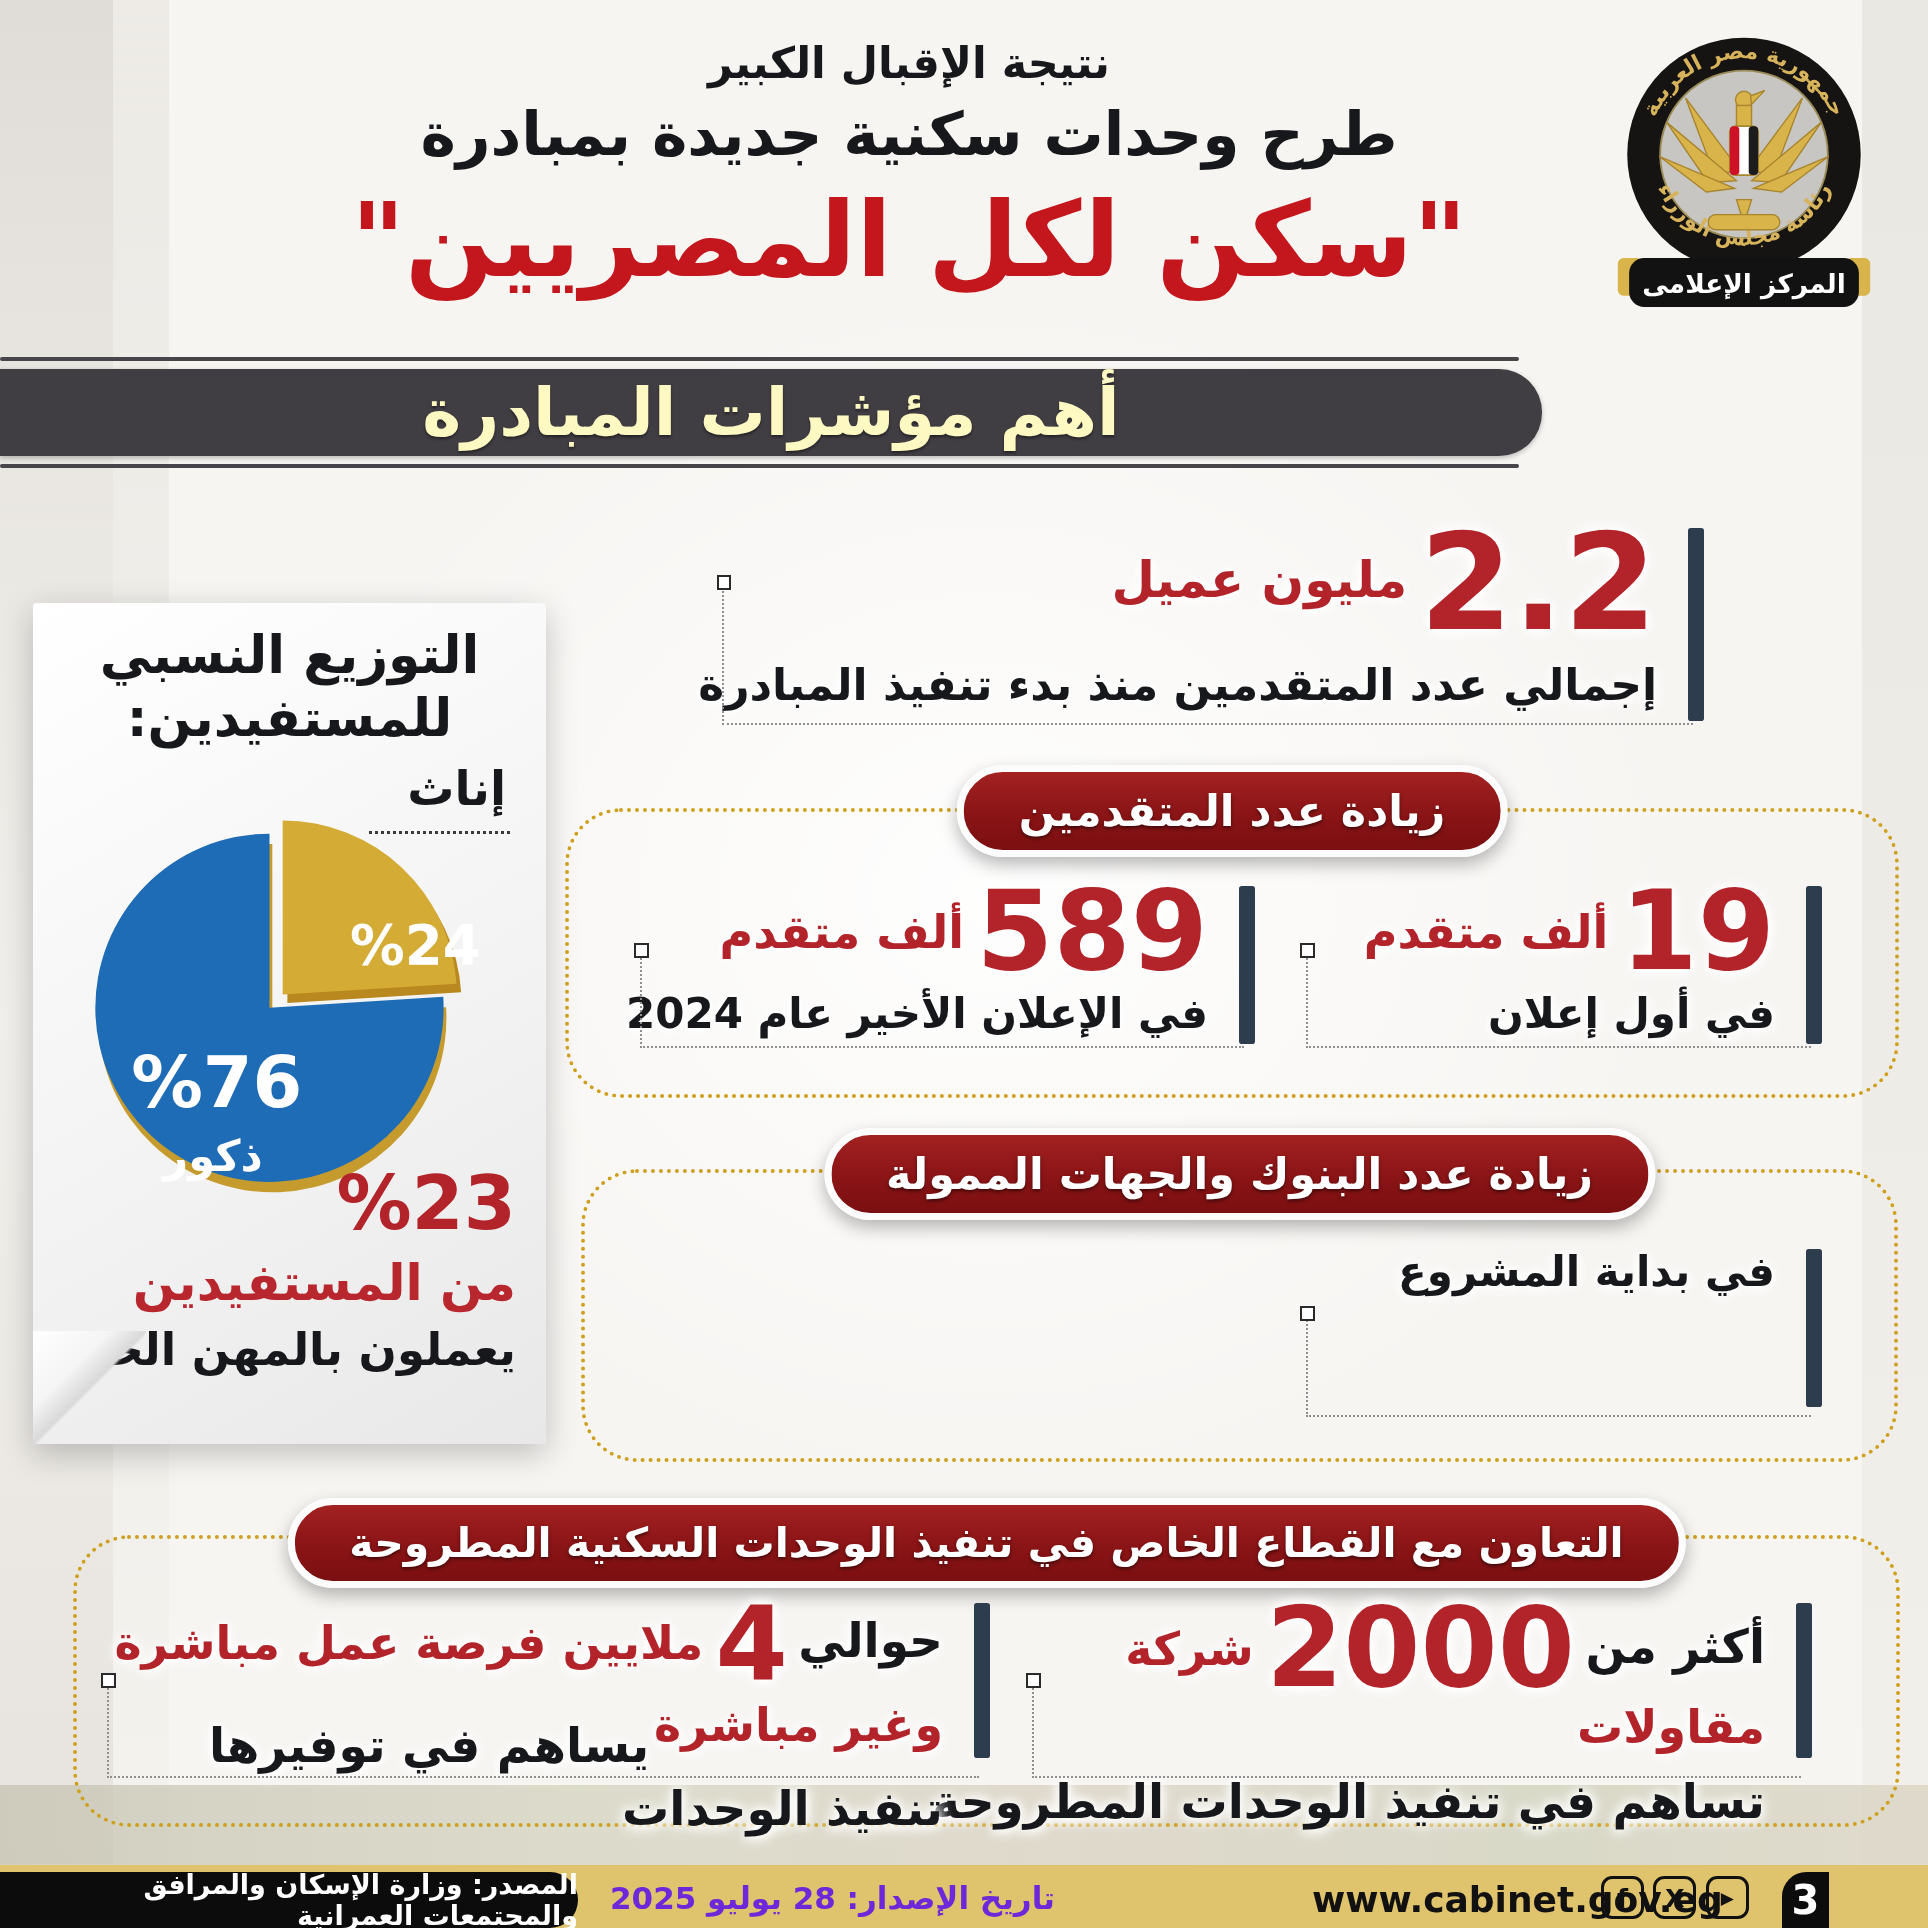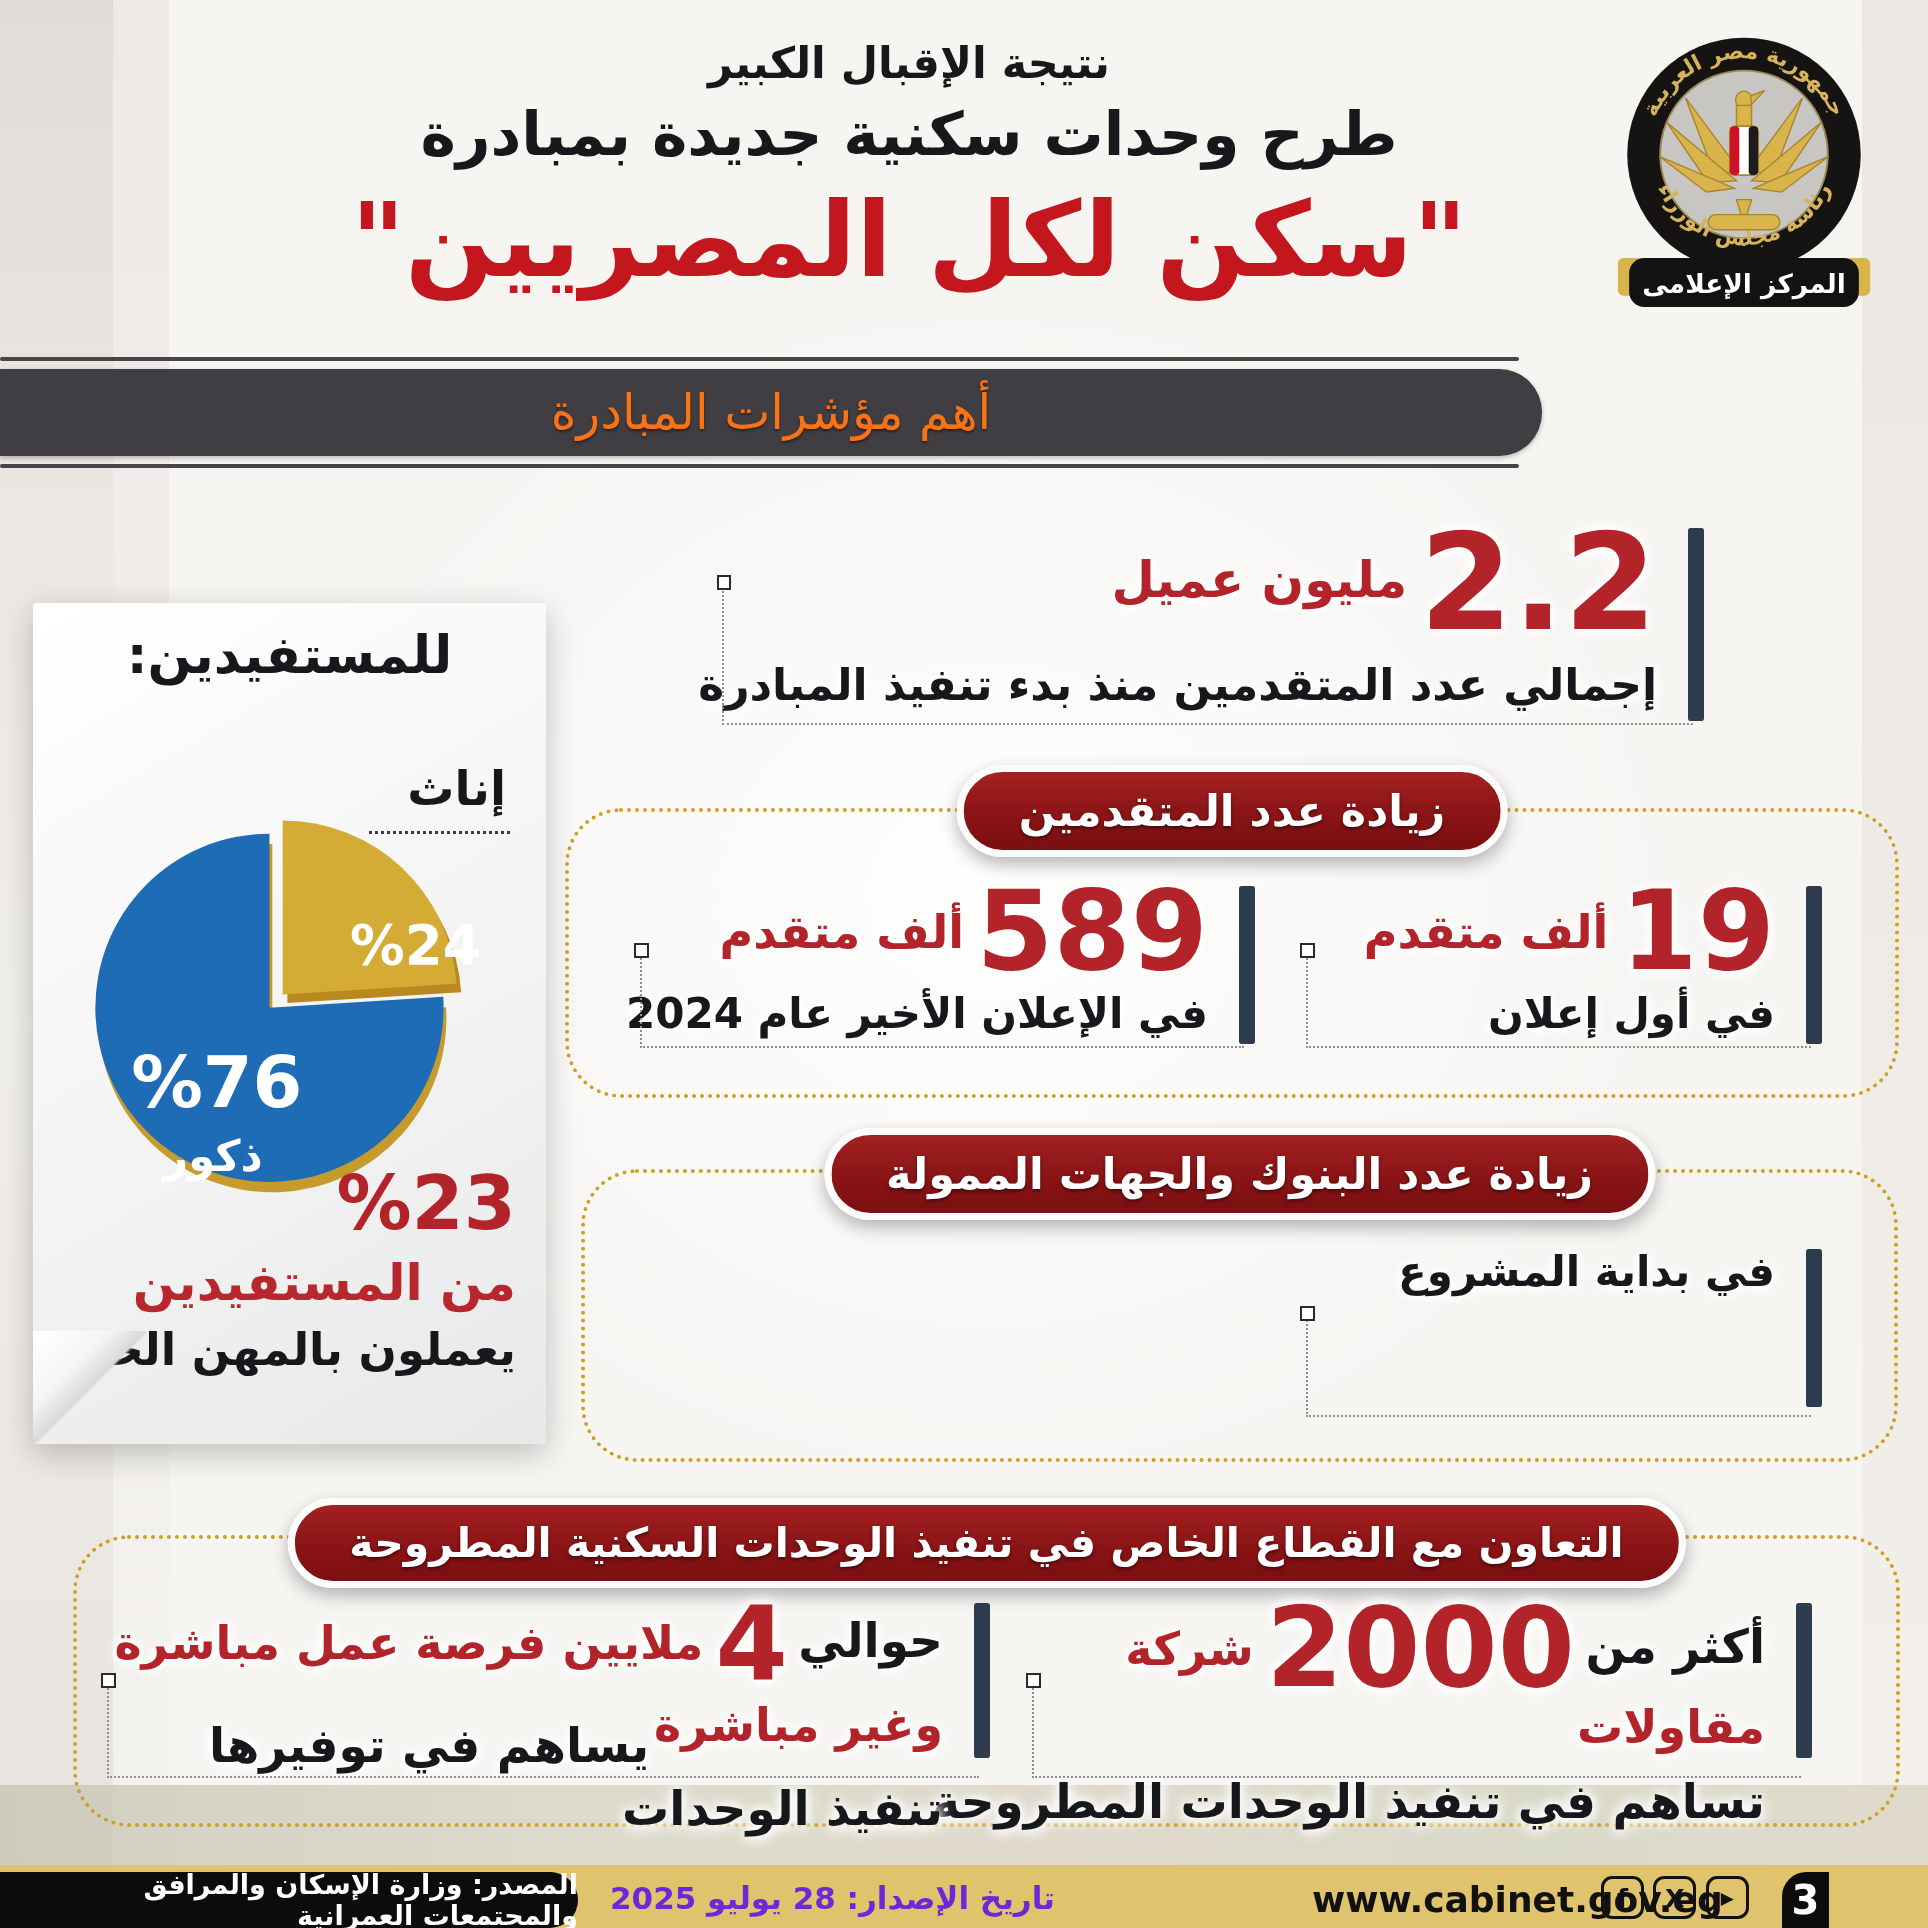--- a/index.html
+++ b/index.html
@@ -27,21 +27,21 @@
   
   .logo{position:absolute;left:1599px;top:28px;width:290px;height:298px;}
 
   
   .banner{position:absolute;left:0;top:369px;width:1542px;height:87px;background:#403e43;
     border-radius:0 43px 43px 0;display:flex;align-items:center;justify-content:center;
     box-shadow:0 1.9px 5.6px rgba(0,0,0,.25);}
   .banner::before,.banner::after{content:"";position:absolute;left:0;right:22.6px;height:3.8px;
     background:#47454a;border-radius:1.9px;}
   .banner::before{top:-12.2px}.banner::after{bottom:-12.2px}
-  .banner span{color:#f97316;font-size:49px;font-weight:normal;direction:rtl;
+  .banner span{color:#fef9c3;font-size:66px;font-weight:bold;direction:rtl;
     text-shadow:0 1.9px 2.8px rgba(0,0,0,.45);}
 
   
   .stat{position:absolute;direction:rtl;text-align:right;}
   .stat .vbar{position:absolute;right:0;top:7.5px;width:16px;background:#2d3d4d;border-radius:2.8px;}
   .stat-text{padding-right:47px;text-shadow:0 0 9.4px #fff,0 0 17px #fff,0 1.9px 13px #fff;}
   .stat .big{font-size:111px;font-weight:bold;color:#b2232a;line-height:.95;}
   .stat .unit{font-size:46px;font-weight:bold;color:#b2232a;vertical-align:21px;margin-right:7.5px;}
   .stat .prefix{font-size:47px;font-weight:bold;color:#17181c;vertical-align:22.6px;margin-left:5.6px;}
   .stat .line2{font-size:42px;font-weight:bold;color:#17181c;margin-top:5.6px;white-space:nowrap;}
@@ -160,20 +160,21 @@
       <div>
         <span class="big">2.2</span>
         <span class="unit">مليون عميل</span>
       </div>
       <div class="line2">إجمالي عدد المتقدمين منذ بدء تنفيذ المبادرة</div>
     </div>
   </div>
 
   <div class="pie-card">
     <div class="pie-title">
+      <div>التوزيع النسبي</div>
       <div>للمستفيدين:</div>
     </div>
     <div class="female-label">إناث</div>
     <div class="female-leader"></div>
     <svg class="pie-svg" width="433" height="433" viewBox="0 0 460 460">
       <path d="M230,225 L414.6,213.4 A185,185 0 1 1 230,40 Z" fill="#c69b2e" transform="translate(3,11)"></path>
       <path d="M230,225 L230,40 A185,185 0 0 1 414.6,213.4 Z" fill="#b9891f" transform="translate(19,-5)"></path>
       <path d="M230,225 L414.6,213.4 A185,185 0 1 1 230,40 Z" fill="#1e6cb5"></path>
       <path d="M230,225 L230,40 A185,185 0 0 1 414.6,213.4 Z" fill="#d4ab35" transform="translate(14,-14)"></path>
       <text x="385" y="178" text-anchor="middle" font-size="58" font-weight="bold" fill="#ffffff" font-family="DejaVu Sans, sans-serif">%24</text>

